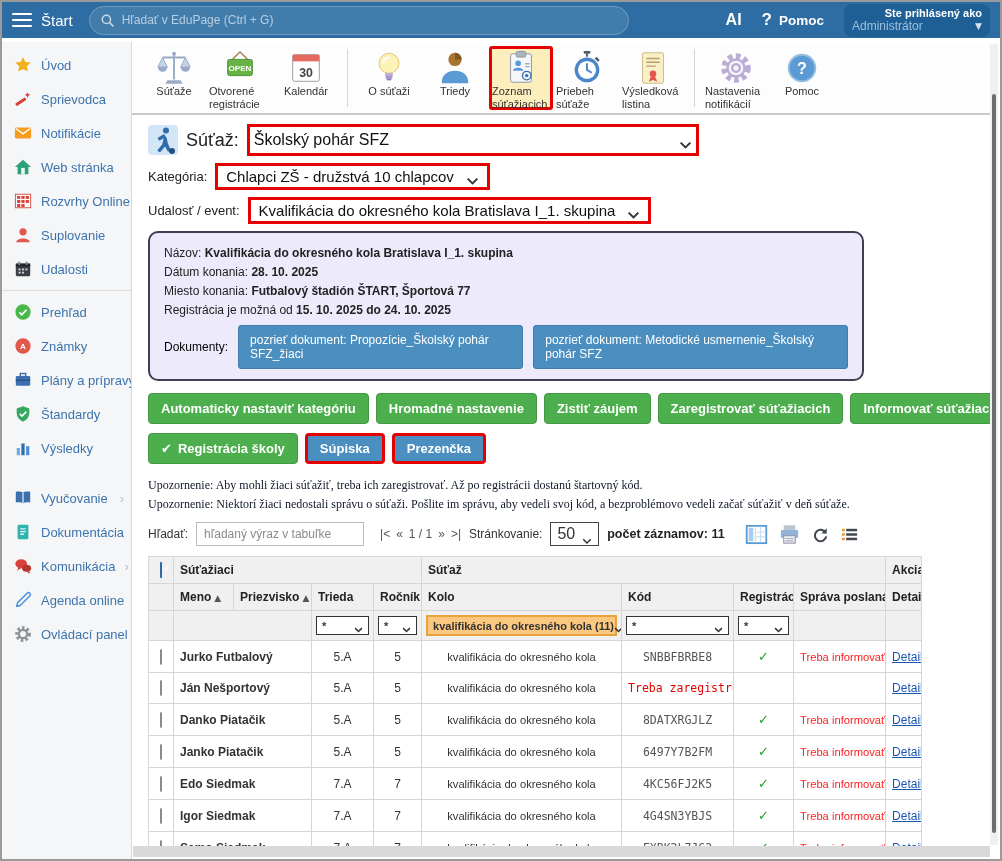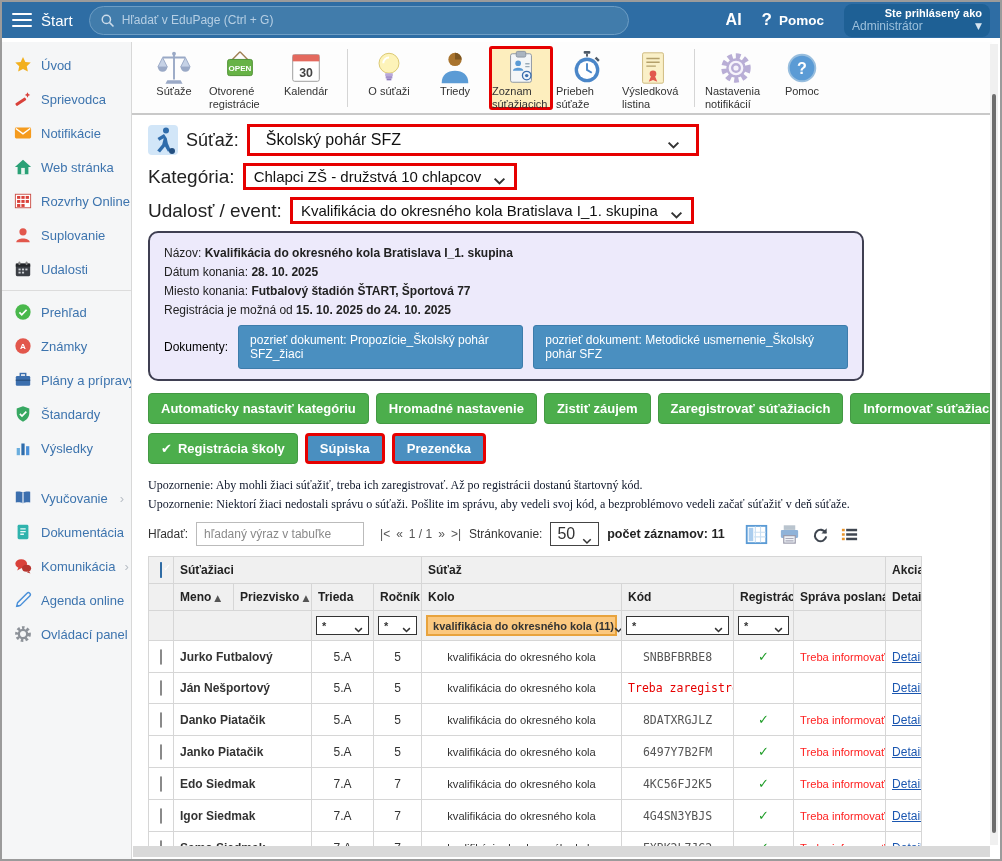--- a/index.html
+++ b/index.html
@@ -41,25 +41,25 @@
   .tb-item .ic{width:38px;height:34px;flex:none;}
   .tb-item .lbl{font-size:11px;color:#333;text-align:left;line-height:1.15;margin-top:2px;}
   .tb-item.selected{background:#fdeebe;}
   .tb-item.highlighted{border:3px solid #e60000;padding:0 0 2px;}
   .tb-divider{width:1px;background:#d5d5d5;margin:3px 7px;}
   
   .content{padding:9px 14px 0 16px;}
   .sel-row{display:flex;align-items:center;gap:8px;margin-bottom:7px;}
   .sport-ic{width:30px;height:30px;background:#d2e6f8;border-radius:4px;flex:none;}
   .sel-label-lg{font-size:18px;color:#222;}
-  .sel-label{font-size:19px;color:#222;}
+  .sel-label{font-size:13px;color:#222;}
   .selbox{border:3px solid #e60000;background:#fff;display:flex;align-items:center;justify-content:space-between;gap:12px;
           padding:2px 8px;cursor:pointer;}
   .selbox .t{font-size:16px;color:#111;white-space:nowrap;}
-  .selbox.lg{width:452px;padding:4px 16px;box-sizing:border-box;}
+  .selbox.lg{width:452px;padding:4px 4px;box-sizing:border-box;}
   .selbox .chev{width:13px;height:9px;flex:none;}
   
   .info-box{border:2px solid #3f3f52;background:#edeafb;border-radius:10px;width:716px;padding:8px 14px 10px;
             box-sizing:border-box;margin:6px 0 12px;}
   .info-line{font-size:12px;color:#222;margin:5px 0;}
   .docs-line{display:flex;align-items:center;gap:10px;margin-top:8px;font-size:12px;}
   .doc-btn{background:#4a8fc0;color:#fff;font-size:12px;padding:7px 11px;border-radius:3px;cursor:pointer;border:1px solid #3d7cab;}
   
   .btn-row{display:flex;gap:7px;margin-bottom:9px;align-items:center;}
   .btn{font-size:13px;font-weight:bold;color:#fff;padding:7px 12px;border-radius:4px;cursor:pointer;white-space:nowrap;box-sizing:border-box;}

